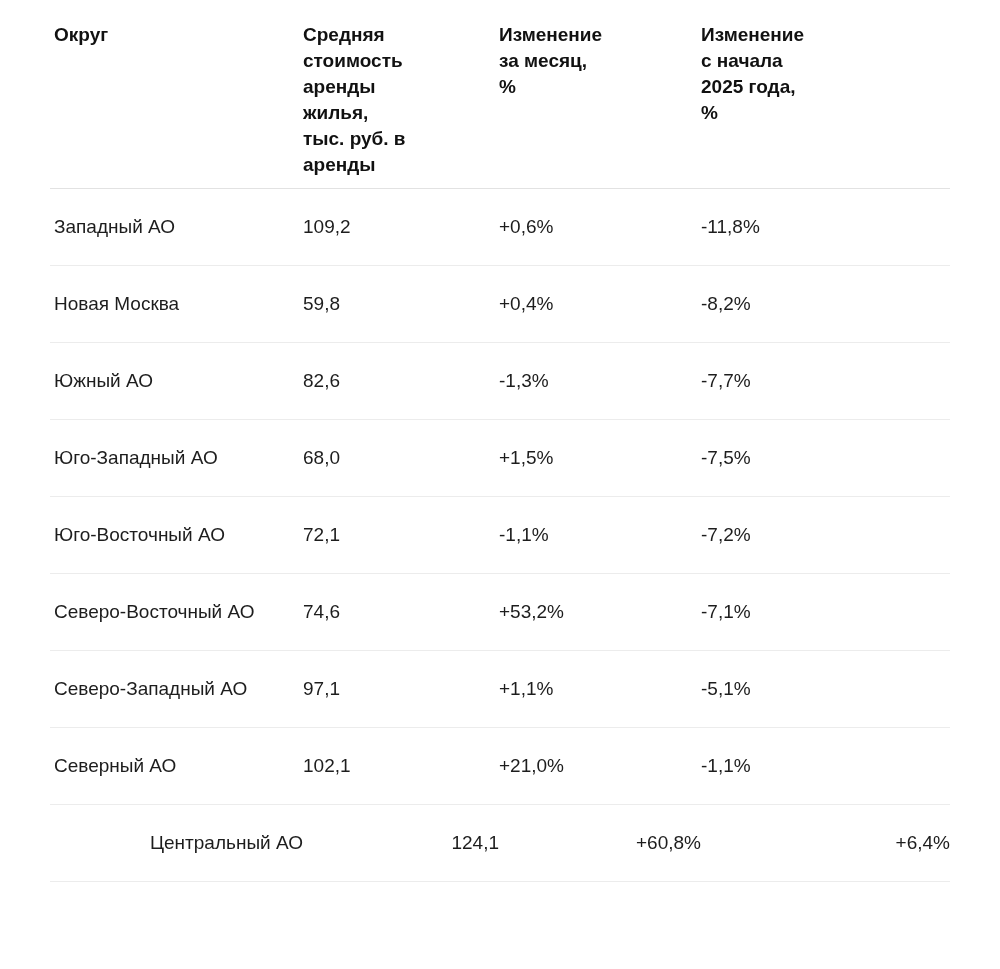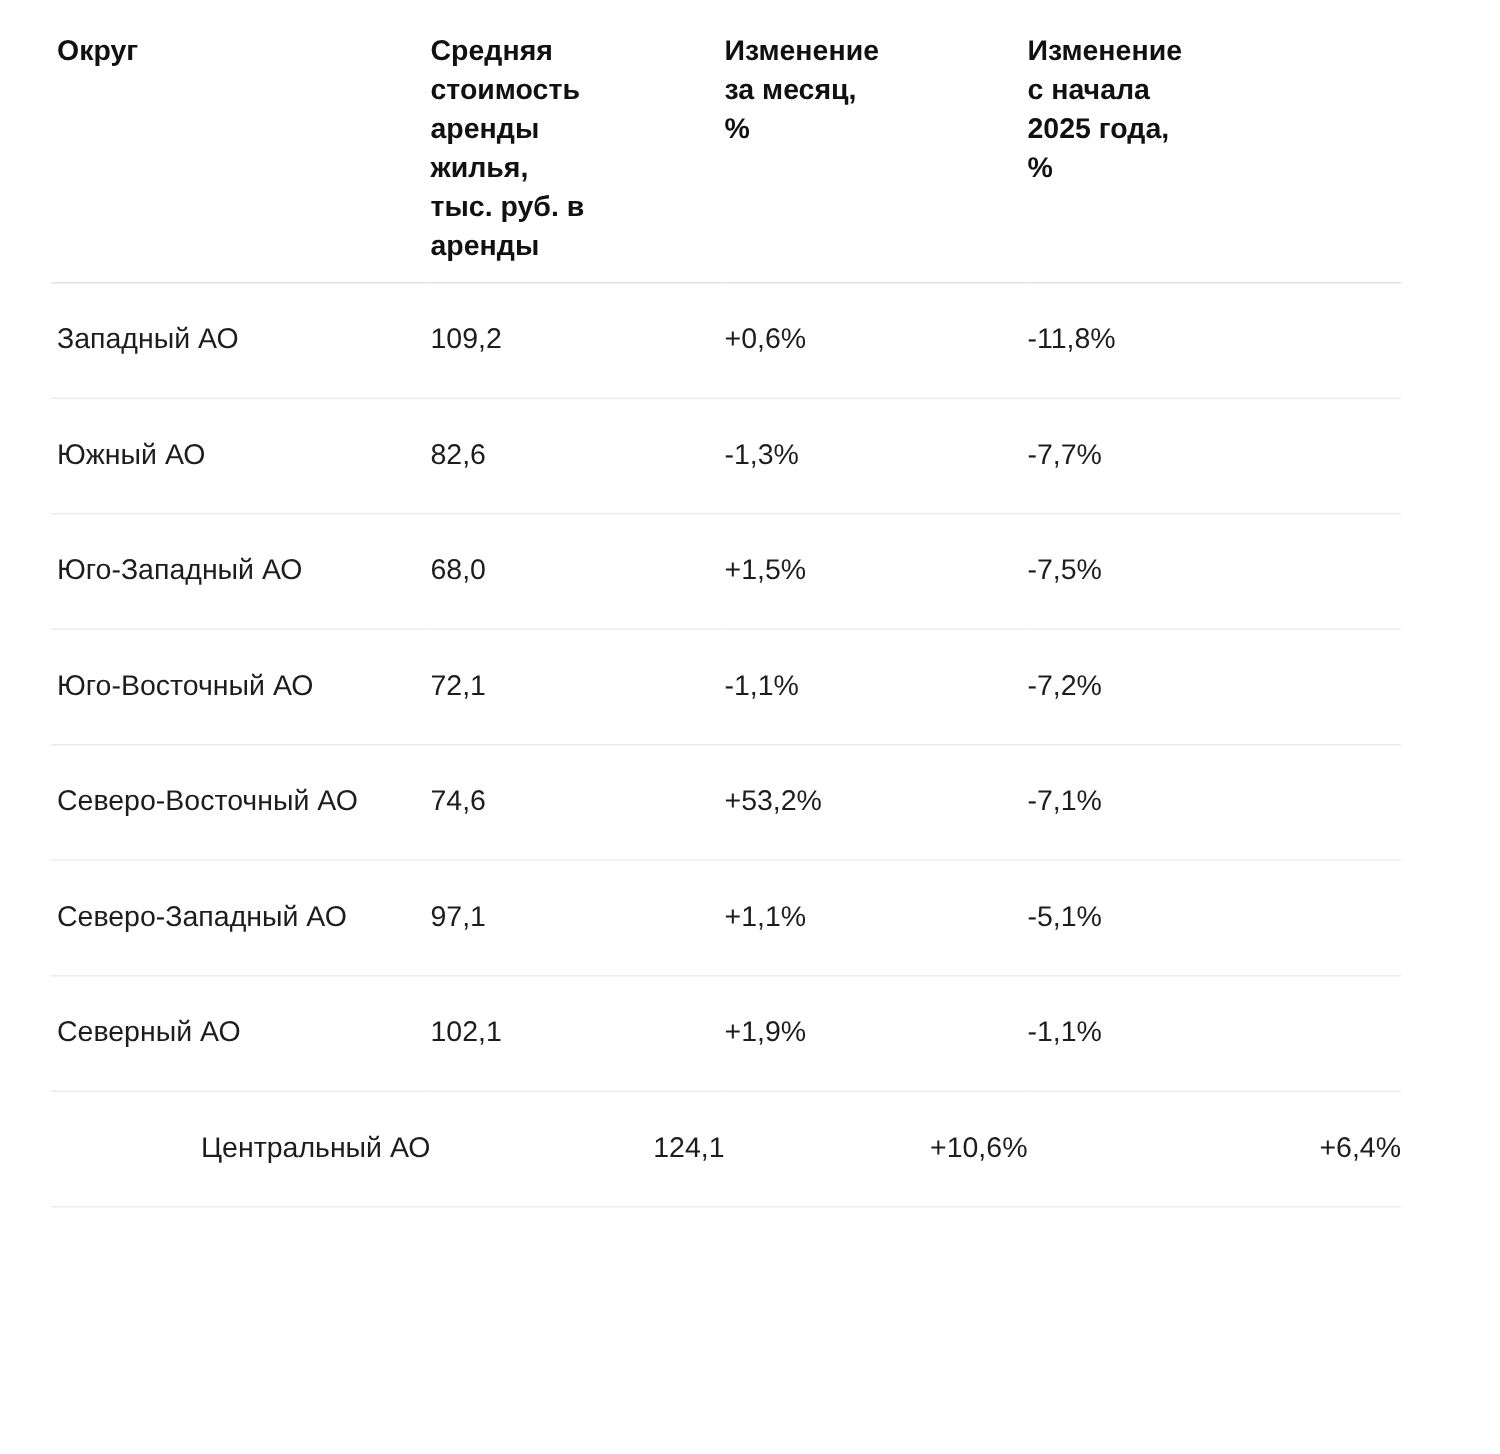--- a/index.html
+++ b/index.html
@@ -10,21 +10,21 @@
   body {
     width: 1000px;
     height: 969px;
     font-family: "Liberation Sans", sans-serif;
     color: #1a1a1a;
     overflow: hidden;
   }
   .table-wrap {
     width: 808px;
     box-sizing: border-box;
-    padding: 0 34px;
+    padding: 0 50px;
   }
   table.rent-table {
     width: 900px;
     border-collapse: collapse;
     table-layout: fixed;
   }
   table.rent-table col.c0 { width: 253px; }
   table.rent-table col.c1 { width: 196px; }
   table.rent-table col.c2 { width: 202px; }
   table.rent-table col.c3 { width: 249px; }
@@ -92,20 +92,26 @@
       </tr>
     </thead>
     <tbody>
       <tr>
         <td class="col-district">Западный АО</td>
         <td>109,2</td>
         <td>+0,6%</td>
         <td>-11,8%</td>
       </tr>
       <tr>
+        <td class="col-district">Новая Москва</td>
+        <td>59,8</td>
+        <td>+0,4%</td>
+        <td>-8,2%</td>
+      </tr>
+      <tr>
         <td class="col-district">Южный АО</td>
         <td>82,6</td>
         <td>-1,3%</td>
         <td>-7,7%</td>
       </tr>
       <tr>
         <td class="col-district">Юго-Западный АО</td>
         <td>68,0</td>
         <td>+1,5%</td>
         <td>-7,5%</td>
@@ -124,24 +130,24 @@
       </tr>
       <tr>
         <td class="col-district">Северо-Западный АО</td>
         <td>97,1</td>
         <td>+1,1%</td>
         <td>-5,1%</td>
       </tr>
       <tr>
         <td class="col-district">Северный АО</td>
         <td>102,1</td>
-        <td>+1,9%</td>
+        <td>+21,0%</td>
         <td>-1,1%</td>
       </tr>
       <tr>
         <td class="col-district">Центральный АО</td>
         <td>124,1</td>
-        <td>+10,6%</td>
+        <td>+60,8%</td>
         <td>+6,4%</td>
       </tr>
     </tbody>
   </table>
 </div>
 
 </body></html>

